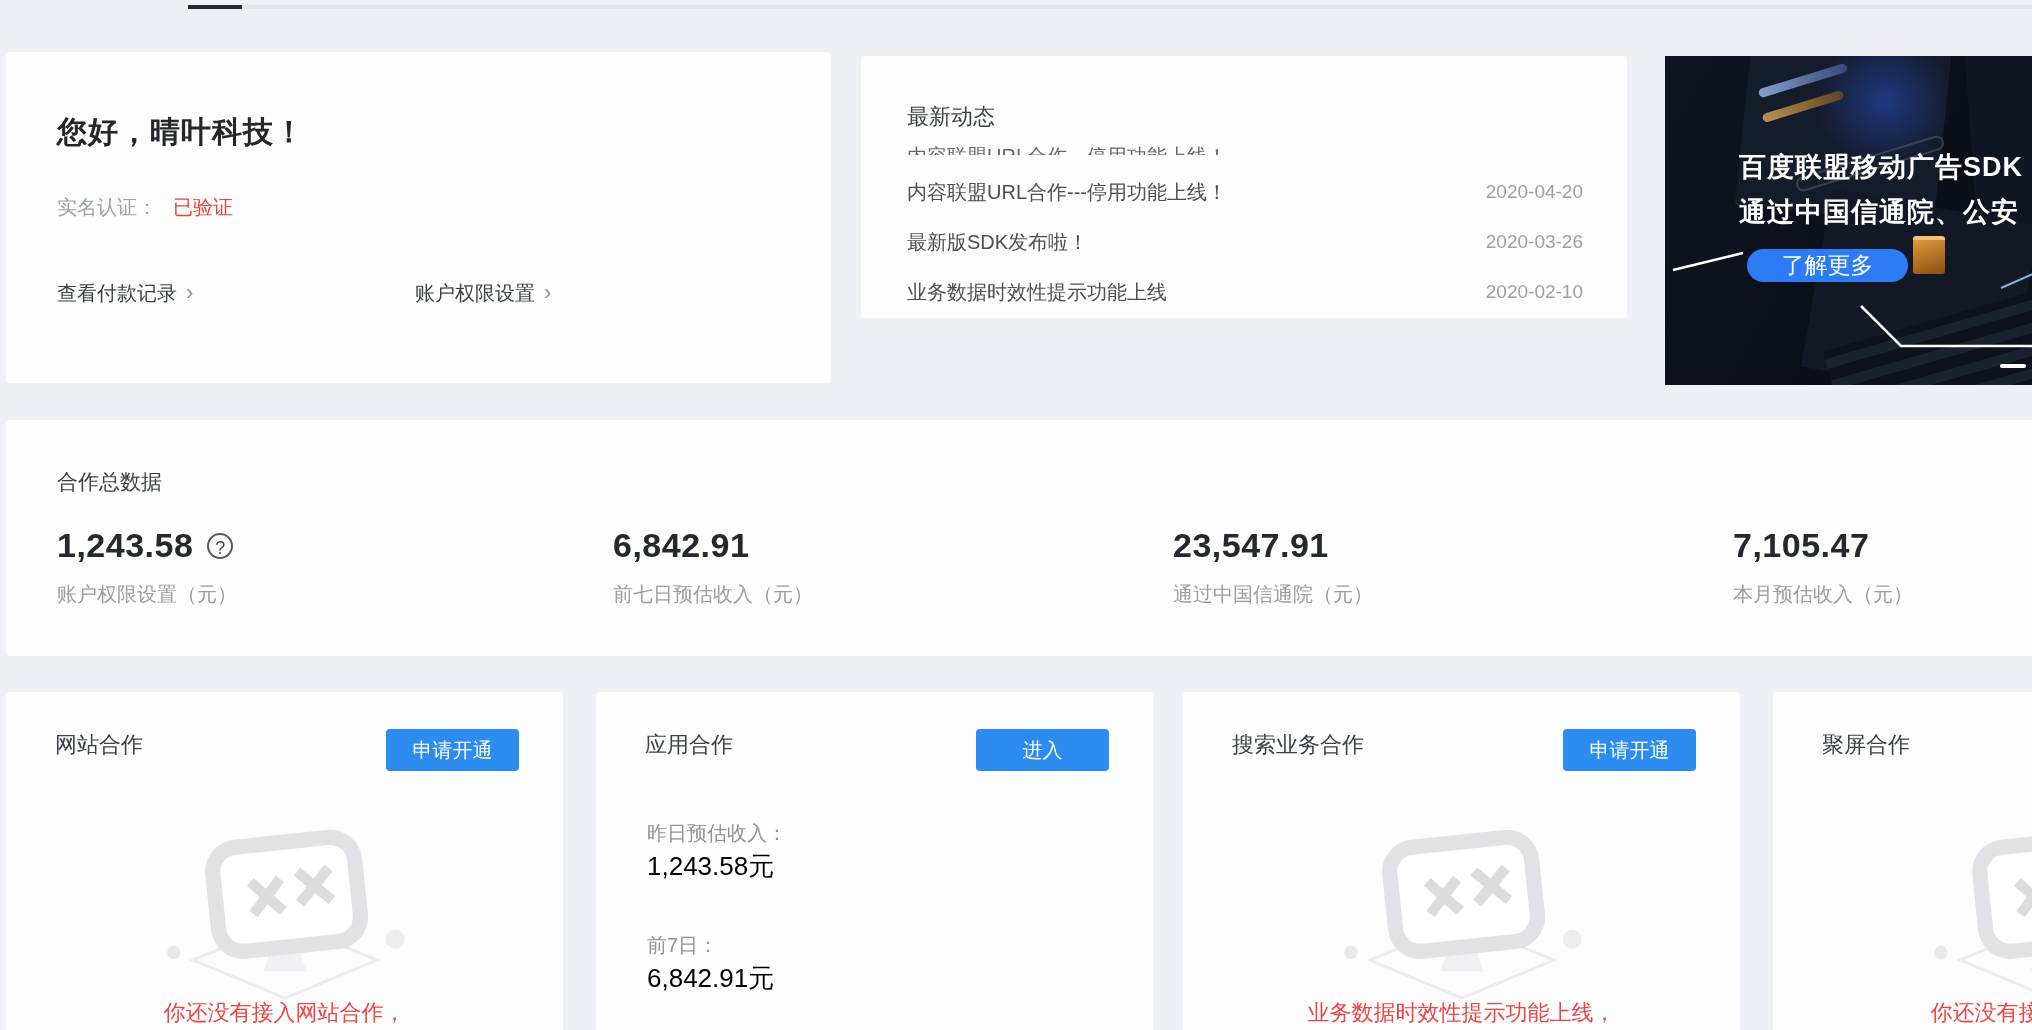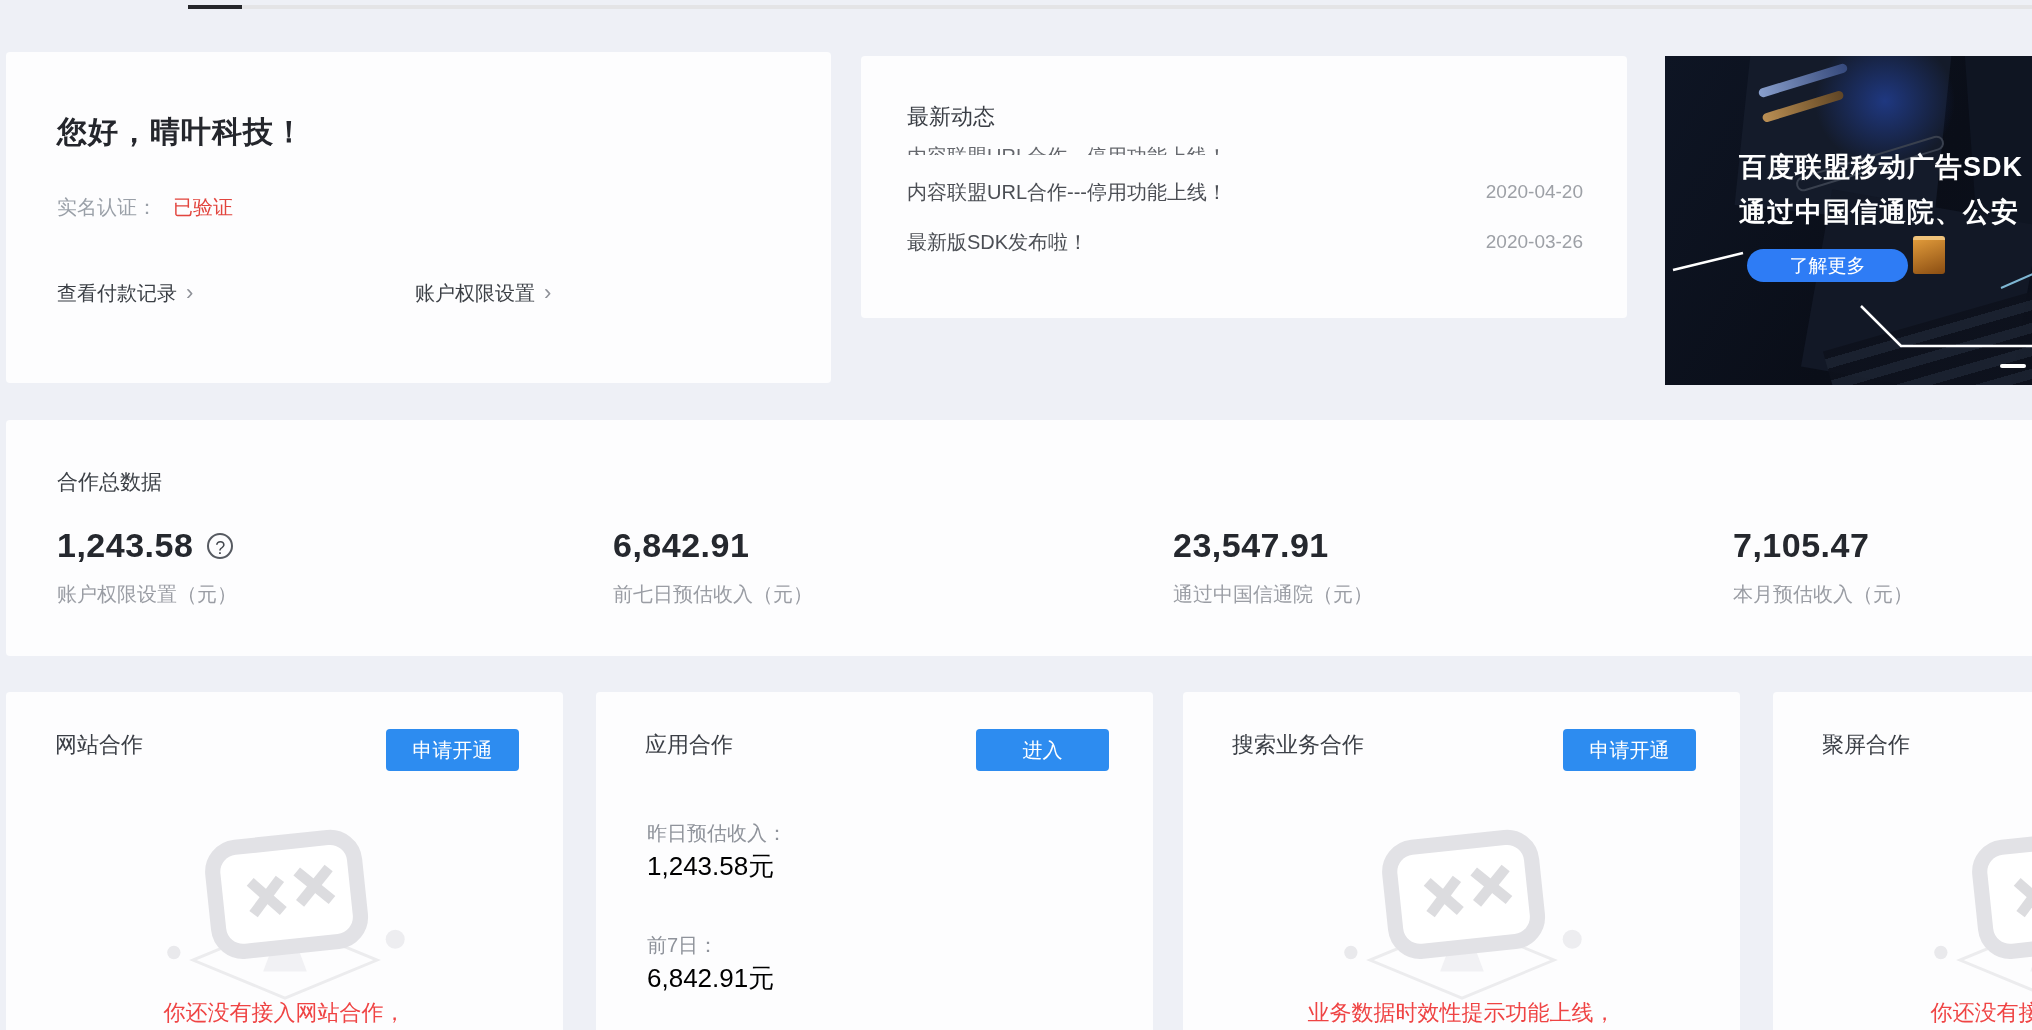--- a/index.html
+++ b/index.html
@@ -44,21 +44,21 @@
   .b-cube2{left:305px;top:-30px;width:185px;height:200px;background:#0f1522;transform:rotate(-4deg);}
   .b-cube3{left:150px;top:150px;width:210px;height:180px;background:#121826;transform:rotate(10deg);}
   .b-glow1{left:150px;top:-20px;width:140px;height:130px;background:radial-gradient(closest-side,rgba(40,80,200,.55),transparent);}
   .b-slot1{left:92px;top:20px;width:92px;height:9px;border-radius:5px;background:linear-gradient(90deg,#9db6e8,#3a4f86);transform:rotate(-17deg);opacity:.85;}
   .b-slot2{left:96px;top:46px;width:84px;height:9px;border-radius:5px;background:linear-gradient(90deg,#d8a45c,#6b4a1f);transform:rotate(-17deg);opacity:.85;}
   .b-ledge{left:128px;top:100px;width:150px;height:11px;border:2px solid #39404e;border-radius:8px;transform:rotate(-17deg);}
   .b-stripes{left:170px;top:232px;width:440px;height:150px;transform:rotate(-16deg);background:repeating-linear-gradient(0deg,#1b2230 0 10px,#0d111c 10px 22px);opacity:.9;}
   .b-lines{left:0;top:0;width:560px;height:329px;}
   .b-line1{left:74px;top:93px;font-size:27px;font-weight:bold;color:#fff;letter-spacing:1px;white-space:nowrap;}
   .b-line2{left:74px;top:138px;font-size:27px;font-weight:bold;color:#fff;letter-spacing:1px;white-space:nowrap;}
-  .b-btn{left:82px;top:193px;width:161px;height:33px;border-radius:17px;background:var(--banner-blue,#2e7cf5);color:#fff;font-size:19px;display:flex;align-items:center;justify-content:center;cursor:pointer;}
+  .b-btn{left:82px;top:193px;width:161px;height:33px;border-radius:17px;background:var(--banner-blue,#2e7cf5);color:#fff;font-size:23px;display:flex;align-items:center;justify-content:center;cursor:pointer;}
   .b-cube-orange{left:248px;top:180px;width:32px;height:34px;background:linear-gradient(160deg,#e09a3a,#8a4d12);border-top:4px solid #f0c27a;border-radius:3px;}
   .b-dash{left:335px;top:308px;width:26px;height:4px;border-radius:2px;background:#fff;}
 
   
   .card-stats{left:6px;top:420px;width:2294px;height:236px;}
   .s-title{position:absolute;left:51px;top:48px;font-size:21px;color:#3c4046;}
   .stat{position:absolute;top:106px;}
   .stat-top{display:flex;align-items:center;}
   .stat-value{font-size:34px;font-weight:bold;color:#25282e;letter-spacing:.5px;}
   .stat-help{width:26px;height:26px;border:2px solid #565a61;border-radius:50%;color:#44484f;
@@ -104,20 +104,24 @@
   <div class="news-row">
     <span class="news-text">内容联盟URL合作---停用功能上线！</span>
     <span class="news-date">2020-04-20</span>
   </div>
 
   <div class="news-row">
     <span class="news-text">最新版SDK发布啦！</span>
     <span class="news-date">2020-03-26</span>
   </div>
 
+  <div class="news-row">
+    <span class="news-text">业务数据时效性提示功能上线</span>
+    <span class="news-date">2020-02-10</span>
+  </div>
 </div>
   </div>
 
   <div class="banner">
     <div class="b-cube1"></div>
     <div class="b-glow1"></div>
     <div class="b-cube2"></div>
 
     <div class="b-cube3"></div>
     <div class="b-slot1"></div>

